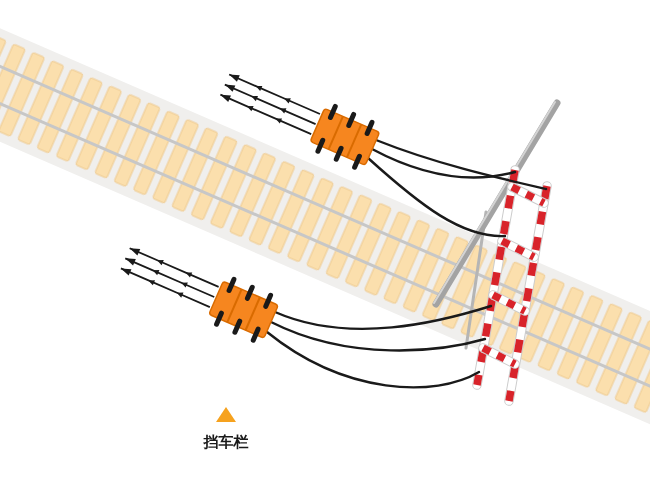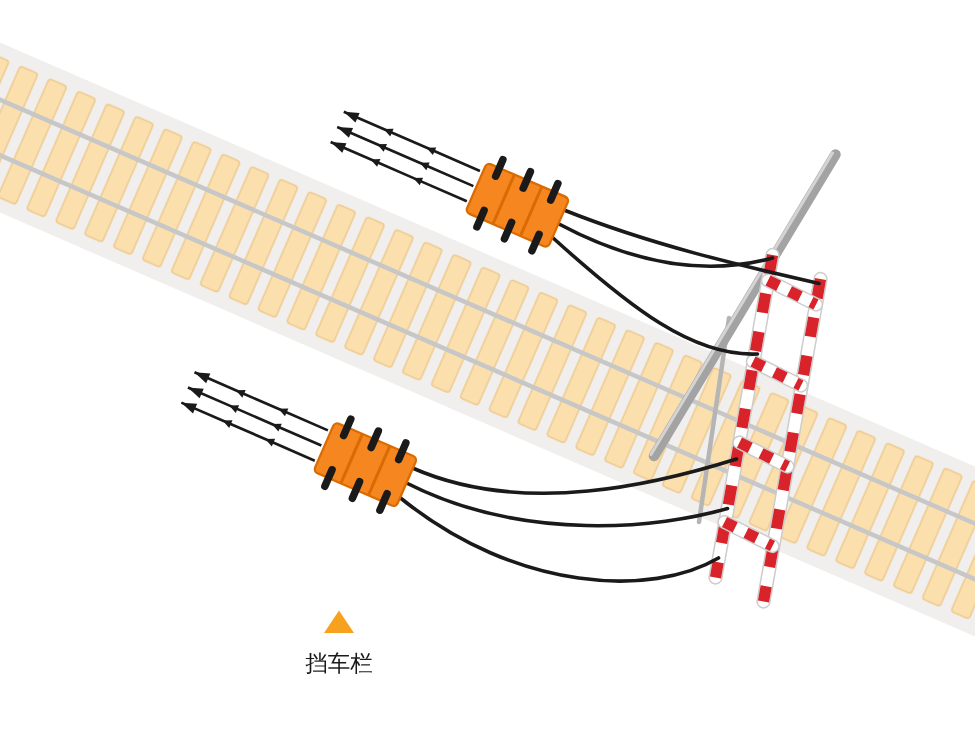--- a/index.html
+++ b/index.html
@@ -6,20 +6,21 @@
   body {
     width: 650px; height: 500px;
     background: #ffffff;
     font-family: "DejaVu Sans", "Liberation Sans", sans-serif;
   }
   .stage {
     position: relative;
     width: 650px; height: 500px;
     overflow: hidden;
     background: var(--background, #ffffff);
+    font-weight: bold;
   }
   svg { display: block; }
   marker { overflow: visible; }
 
   .bed       { fill: var(--track_bed); }
   .tie       { fill: var(--tie); stroke: var(--tie_edge); stroke-width: 1; }
   .rail      { stroke: var(--rail); stroke-width: 3; fill: none; }
   .cable     { fill: none; stroke: var(--cable); stroke-width: 2.4; stroke-linecap: round; }
   .arrow     { fill: none; stroke: var(--cable); stroke-width: 1.8;
                marker-end: url(#arrowhead); marker-mid: url(#bead); }

